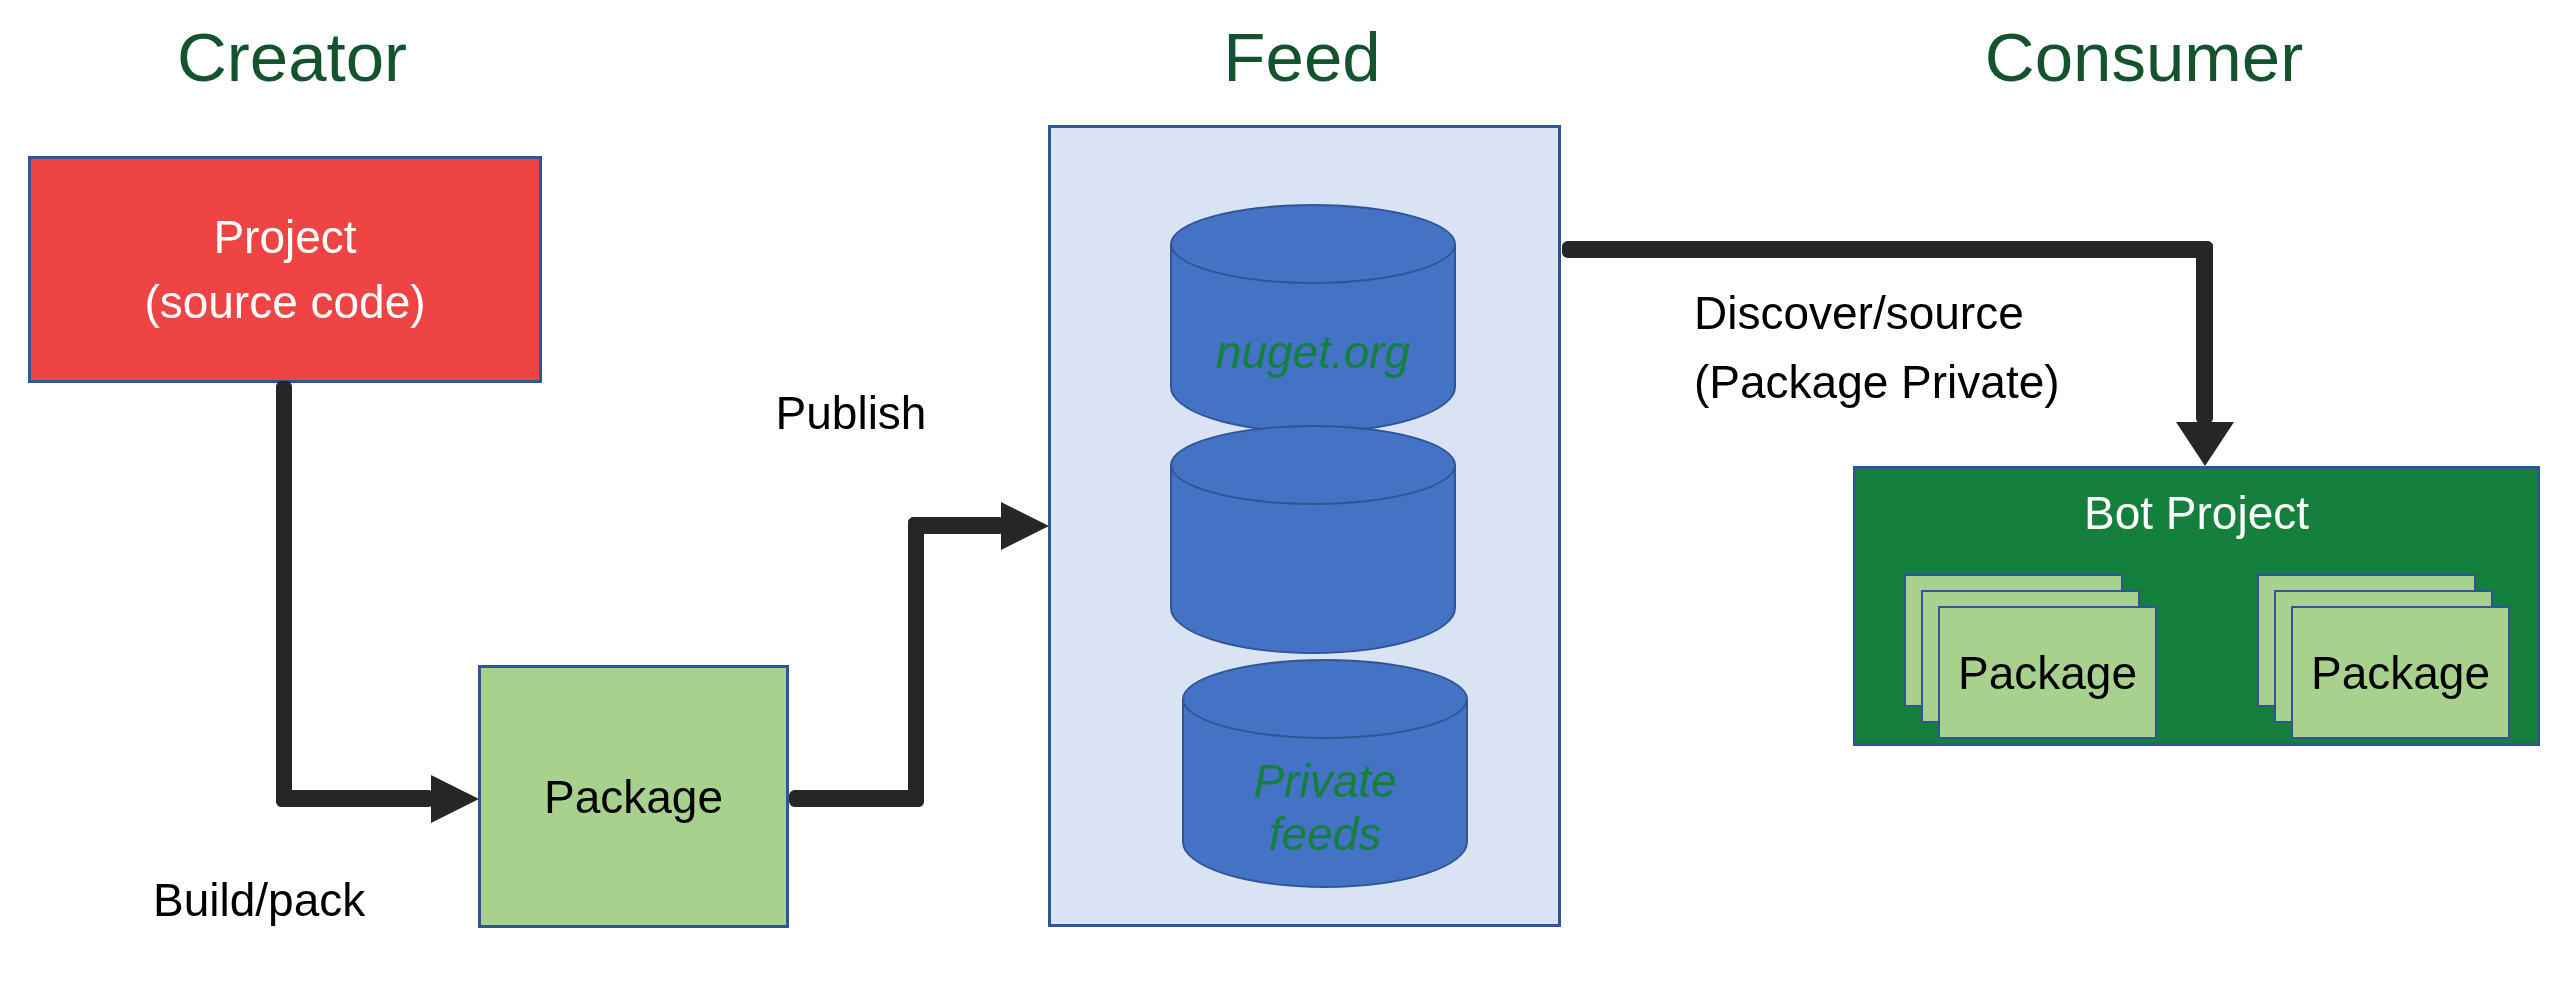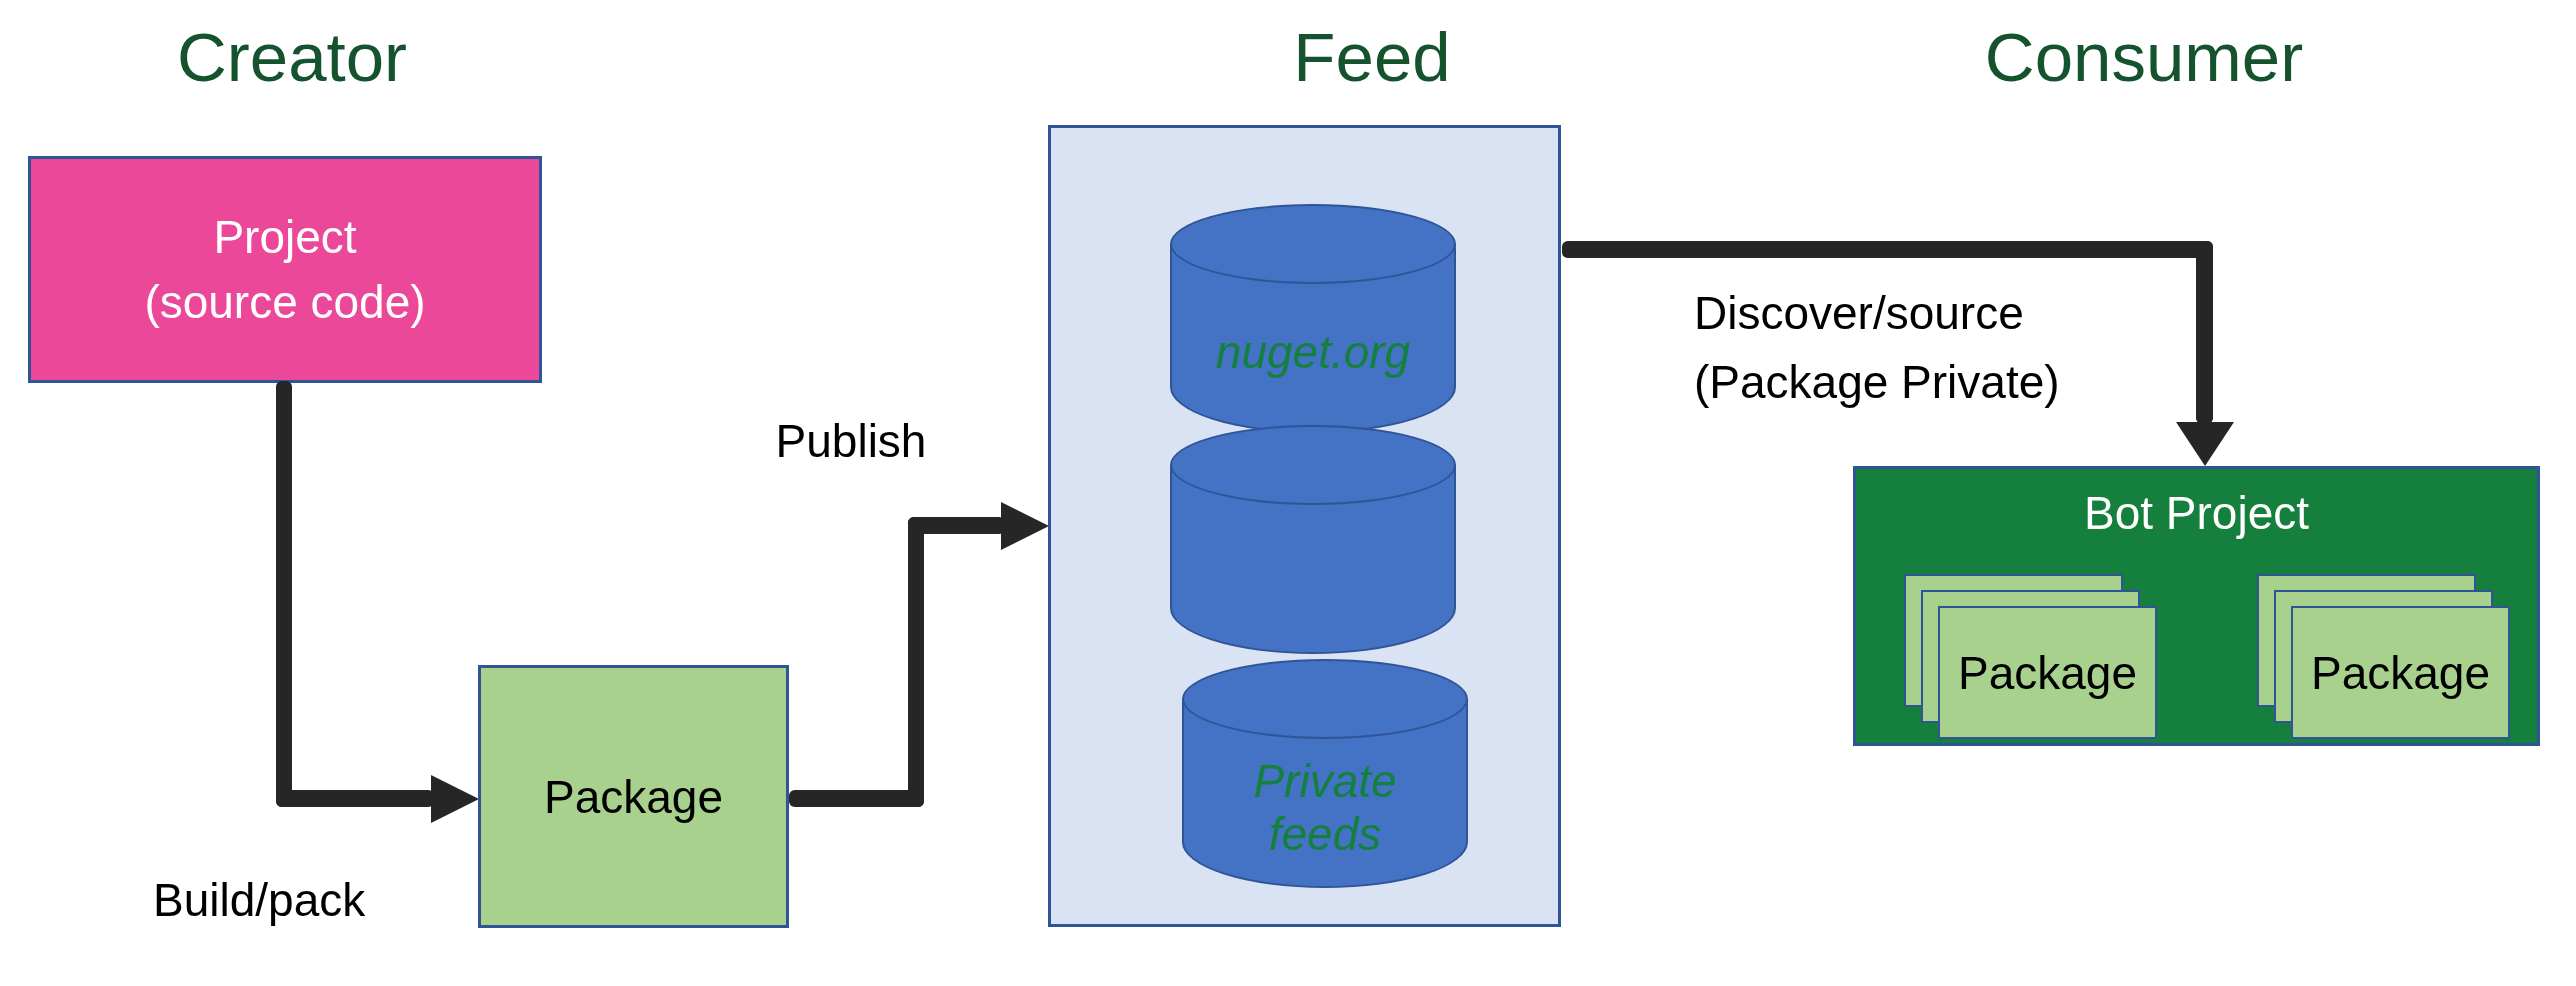--- a/index.html
+++ b/index.html
@@ -3,27 +3,27 @@
 <meta charset="utf-8">
 <style>
   html,body{margin:0;padding:0;background:#ffffff;}
   .canvas{position:relative;width:2576px;height:987px;background:#ffffff;
           font-family:"Liberation Sans",sans-serif;overflow:hidden;}
 
   
   .slide-title{position:absolute;transform:translateX(-50%);font-size:69px;
                color:#14532d;line-height:1;white-space:nowrap;}
   #creator-title{left:292px;top:23px;}
-  #feed-title{left:1372px;top:23px;}
+  #feed-title{left:1302px;top:23px;}
   #consumer-title{left:2144px;top:23px;}
 
   
   .box{position:absolute;box-sizing:border-box;display:flex;flex-direction:column;
        align-items:center;justify-content:center;text-align:center;}
-  #project-box{left:28px;top:156px;width:514px;height:227px;background:#ec4899;
+  #project-box{left:28px;top:156px;width:514px;height:227px;background:#ef4444;
                border:3.8px solid #2F5597;color:#fff;font-size:46px;line-height:1.4;}
   #package-box{left:478px;top:665px;width:311px;height:263px;background:#A9D18E;
                border:3.8px solid #2F5597;color:#000;font-size:46px;}
 
   
   .seg{position:absolute;background:#262626;border-radius:5.7px;}
   .head{position:absolute;width:0;height:0;}
   #bp-v{left:276px;top:381px;width:16px;height:426px;}
   #bp-h{left:276px;top:790px;width:158px;height:17px;}
   #bp-head{left:431px;top:775px;border-left:48px solid #262626;
@@ -33,21 +33,21 @@
   #pub-h2{left:908px;top:517px;width:97px;height:17px;}
   #pub-head{left:1001px;top:502px;border-left:48px solid #262626;
             border-top:24px solid transparent;border-bottom:24px solid transparent;}
   #disc-h{left:1562px;top:241px;width:651px;height:17px;}
   #disc-v{left:2196px;top:241px;width:17px;height:183px;}
   #disc-head{left:2176px;top:422px;border-top:44px solid #262626;
              border-left:29px solid transparent;border-right:29px solid transparent;}
 
   
   .flow-label{position:absolute;font-size:46px;color:#000;line-height:1.2;white-space:nowrap;}
-  #publish-label{left:851px;top:386px;transform:translateX(-50%);margin-top:28px;}
+  #publish-label{left:851px;top:386px;transform:translateX(-50%);}
   #build-pack-label{left:153px;top:873px;}
   #discover-label{left:1694px;top:279px;line-height:1.5;white-space:normal;}
 
   
   #feed-box{position:absolute;left:1048px;top:125px;width:513px;height:802px;
             background:#DAE3F3;border:3.8px solid #2F5597;box-sizing:border-box;}
   .cylinder{position:absolute;left:1170px;width:286px;height:229px;}
   #cyl-0{top:204px;} #cyl-1{top:425px;} #cyl-2{top:659px;margin-left:12px;}
   .cyl-body{position:absolute;left:0;right:0;top:40px;bottom:0;background:#4472C4;
             border:2.9px solid #2F5597;box-sizing:border-box;

